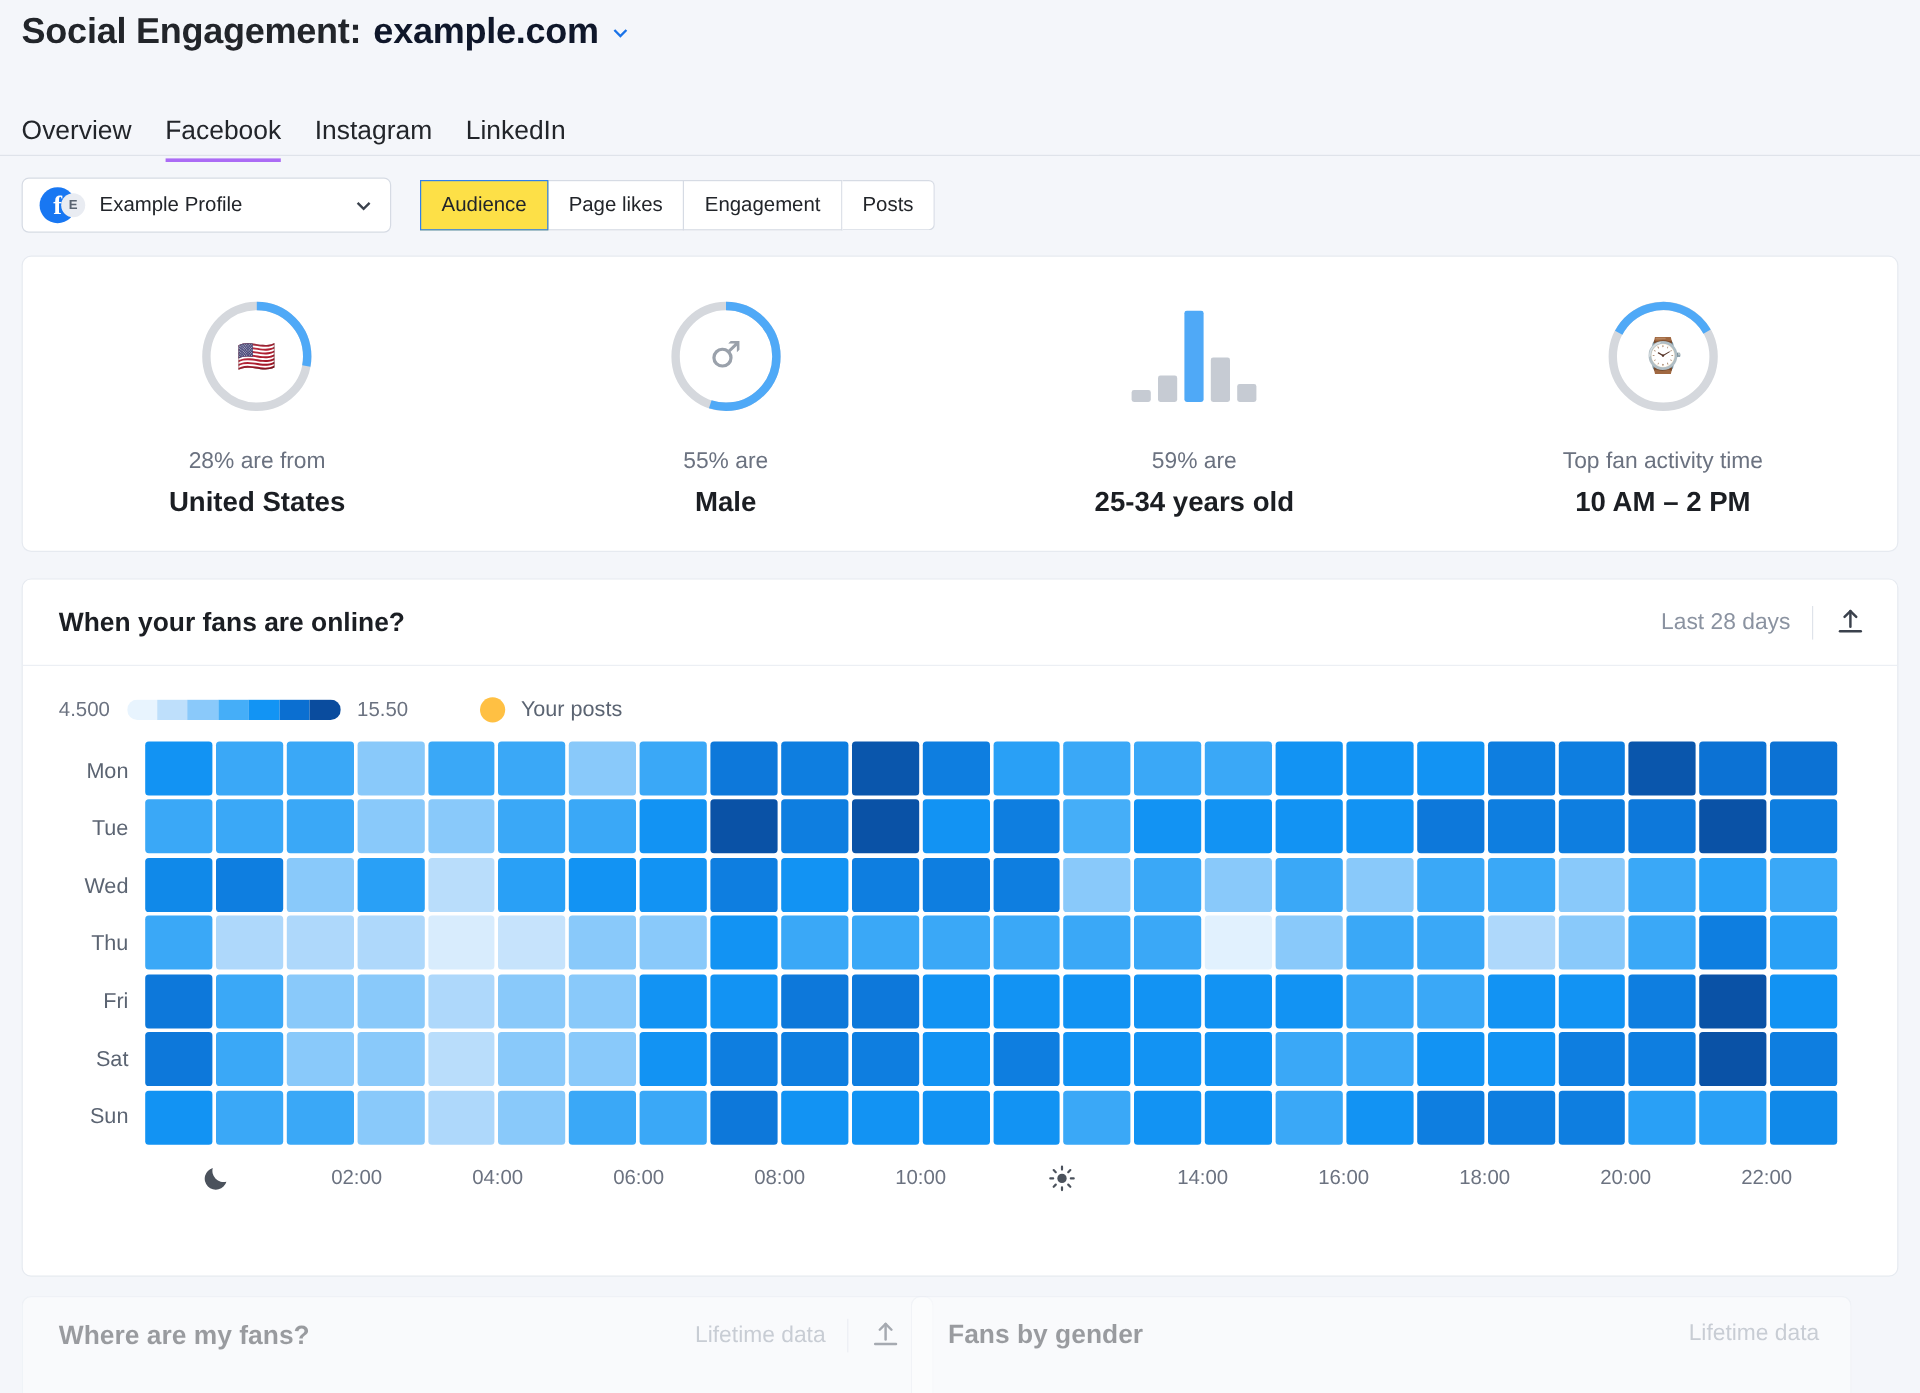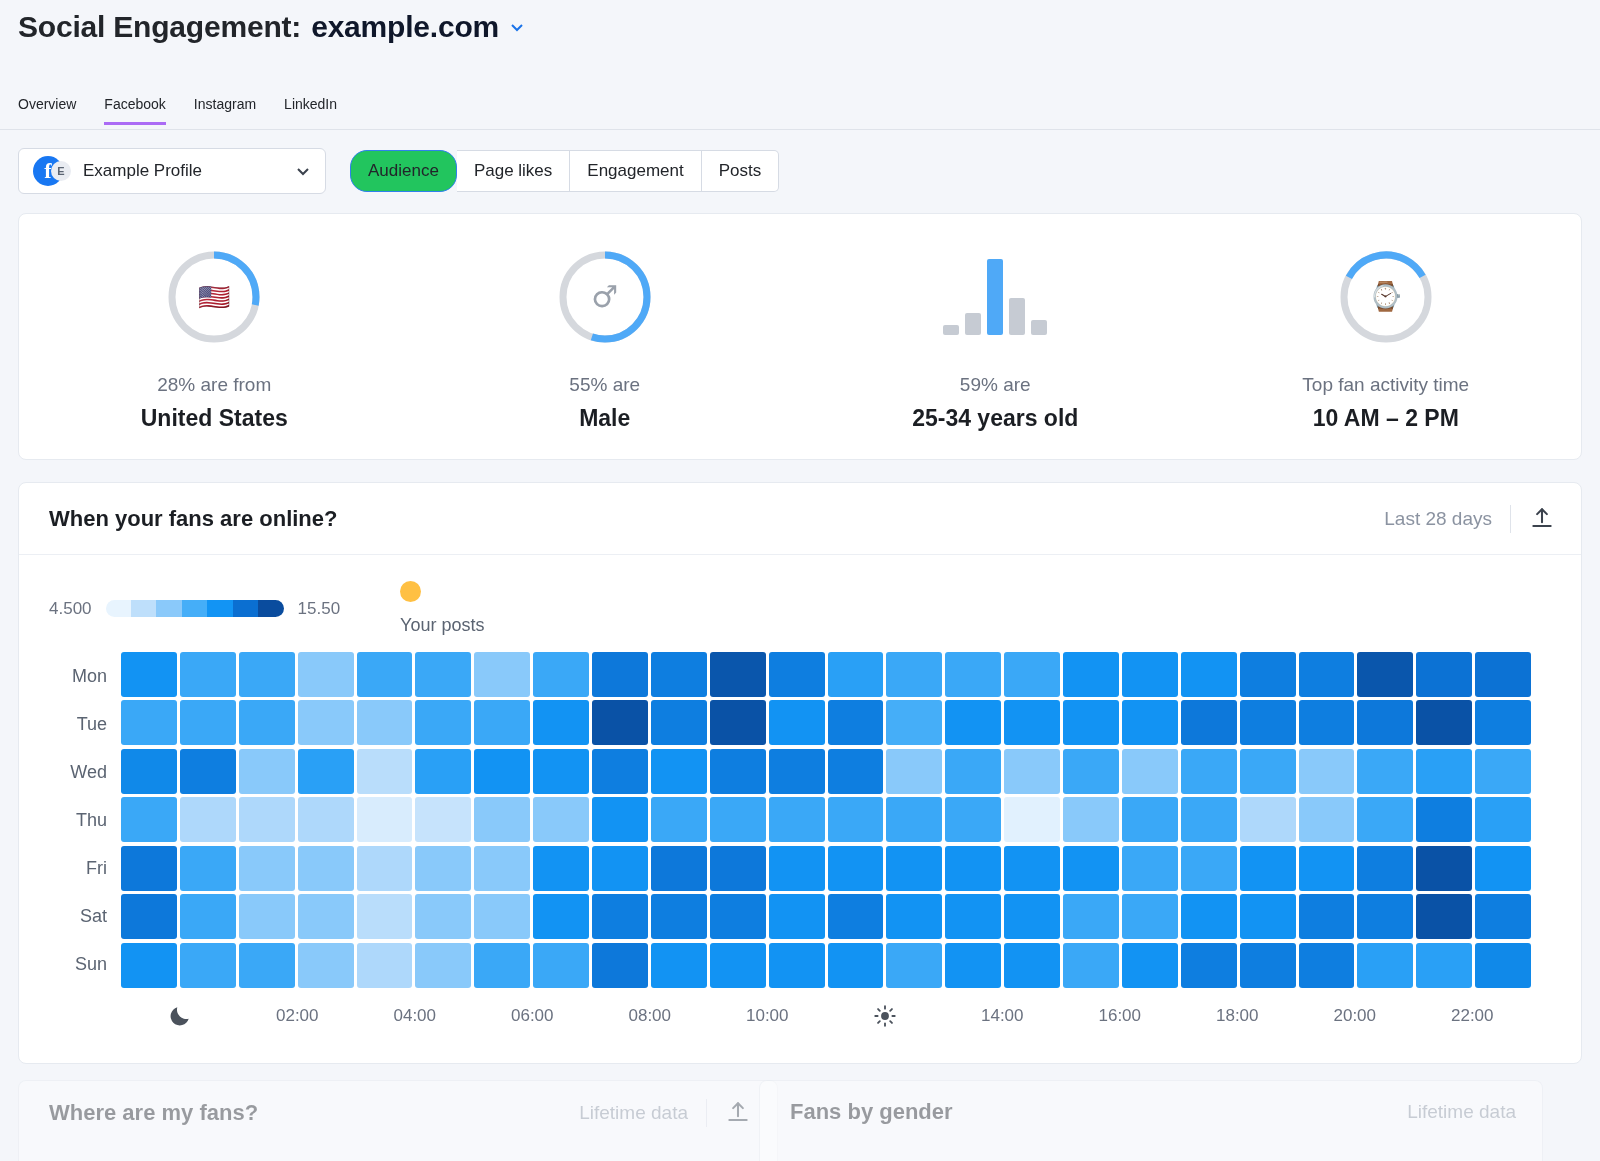--- a/index.html
+++ b/index.html
@@ -22,21 +22,21 @@
   .page-title .domain { color: #0f172a; font-weight: 700; }
   .title-caret { display: inline-block; width: 16px; height: 16px; color: #1a73e8; }
   .title-caret svg { display:block; }
 
   
   .tabs {
     position: absolute; left: 18px; top: 96px;
     display: flex; gap: 28px; align-items: flex-end;
   }
   .tab {
-    font-size: 14px; color: #22252a; padding-bottom: 10px;
+    font-size: 22px; color: #22252a; padding-bottom: 10px;
     border-bottom: 3px solid transparent; cursor: pointer;
     white-space: nowrap;
   }
   .tab.active { border-bottom-color: #ab6bf5; }
   .tabs-rule {
     position: absolute; left: 0; top: 129px; width: 925px; height: 1px;
     background: #dfe3ea;
   }
   .tabs-rule-right {
     position: absolute; left: 916px; top: 129px; width: 684px; height: 1px;
@@ -72,21 +72,21 @@
   .seg-group { display: flex; height: 42px; border-radius: 5px; }
   .seg {
     display: flex; align-items: center; padding: 0 17px; height: 42px;
     font-size: 17px; color: #22252a; background: #fff;
     border: 1px solid #d6dbe4; border-left-width: 0;
     cursor: pointer; white-space: nowrap;
   }
   .seg:first-child { border-left-width: 1px; border-radius: 5px 0 0 5px; }
   .seg:last-child { border-radius: 0 5px 5px 0; }
   .seg.active {
-    background: #22c55e; border: 1px solid #2f80ed; border-radius: 17px;
+    background: #fde047; border: 1px solid #2f80ed; border-radius: 0;
     color: #22252a; position: relative; z-index: 2; text-align: center;
   }
 
   
   .card {
     position: absolute; background: #fff; border-radius: 8px;
     border: 1px solid #e6eaf0;
   }
   .stats-card { left: 18px; top: 213px; width: 1564px; height: 247px; }
   .stats-row { display: flex; height: 100%; }
@@ -118,21 +118,21 @@
   .heat-title { font-size: 22px; font-weight: 700; color: #1b1e23; }
   .heat-head-right { display: flex; align-items: center; gap: 18px; color: #8b93a1; font-size: 19px; }
   .vdiv { width: 1px; height: 28px; background: #dfe3ea; }
   .export-btn { width: 26px; height: 26px; color: #3b424d; cursor: pointer; }
   .export-btn svg { display: block; }
 
   .legend { display: flex; align-items: center; gap: 14px; padding: 26px 0 0 30px; }
   .legend-num { font-size: 17px; color: #6b7280; }
   .scale { display: flex; height: 17px; border-radius: 9px; overflow: hidden; width: 178px; }
   .scale i { flex: 1; display: block; }
-  .legend-posts { display: flex; align-items: flex-start; gap: 13px; margin-left: 46px; flex-direction: column; }
+  .legend-posts { display: flex; align-items: flex-end; gap: 13px; margin-left: 46px; }
   .dot { width: 21px; height: 21px; border-radius: 50%; background: #ffc043; }
   .legend-label { font-size: 18px; color: #5b6472; }
 
   .heat-body { position: relative; padding: 16px 0 0 0; }
   .heat-grid-wrap { display: flex; padding-left: 30px; }
   .day-col { width: 72px; flex: none; }
   .day-label {
     height: 48px; display: flex; align-items: center; justify-content: flex-end;
     padding-right: 14px; font-size: 18px; color: #5b6472;
   }

